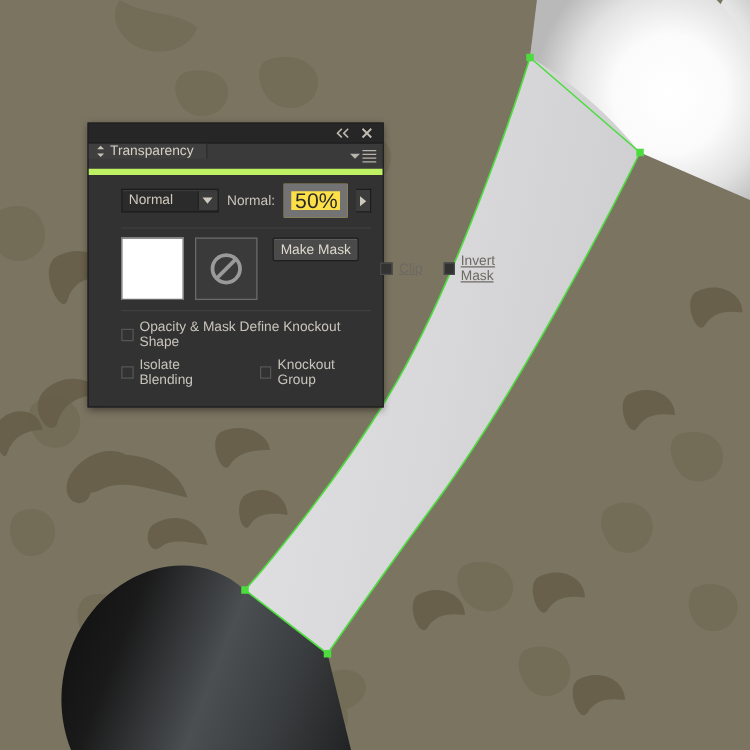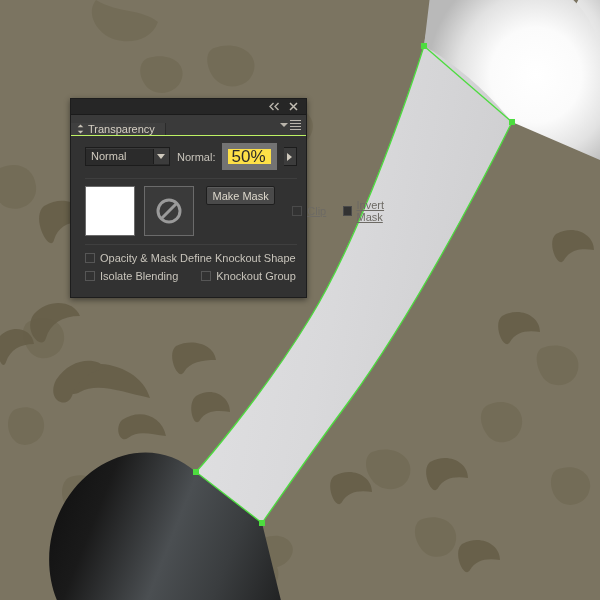--- a/index.html
+++ b/index.html
@@ -20,38 +20,38 @@
     user-select:none;
   }
   #panel .titlebar{
     height:15px;background:#262626;border-bottom:1px solid #1b1b1b;
     display:flex;align-items:center;justify-content:flex-end;padding-right:6px;gap:9px;
   }
   .tb-icon{width:11px;height:10px;position:relative;cursor:default;}
   .tb-icon svg{display:block;}
 
   #panel .tabrow{
-    height:20px;background:#3a3a3a;display:flex;align-items:flex-end;
-    border-bottom:1px solid #bef264;position:relative;
+    height:20px;background:#3a3a3a;display:flex;align-items:flex-start;
+    border-bottom:5px solid #bef264;position:relative;
   }
   .tab{
     display:flex;align-items:center;gap:4px;padding:0 10px 0 6px;
     background:#3f3f3f;color:#d6d0c4;font-size:11px;
     border-right:1px solid #2b2b2b;
   }
   .tab .dbl-chev{display:inline-block;width:7px;height:10px;}
   .tabfill{flex:1;background:#2e2e2e;}
   .panelmenu{
     position:absolute;right:5px;top:5px;display:flex;align-items:center;gap:2px;
   }
   .menu-tri{width:0;height:0;border-left:4px solid transparent;border-right:4px solid transparent;border-top:4px solid #b9b4ab;}
   .menu-lines{display:flex;flex-direction:column;gap:2px;}
   .menu-lines i{display:block;width:11px;height:1px;background:#b9b4ab;}
 
-  #panel .body{padding:7px 9px 9px 14px;background:#323232;}
+  #panel .body{padding:7px 9px 9px 14px;background:#323232;margin-left:12px;}
 
   .row1{display:flex;align-items:center;gap:7px;}
   .blendsel{
     width:95px;height:17px;background:#2b2b2b;border:1px solid #1c1c1c;
     display:flex;align-items:center;justify-content:space-between;
     box-shadow:inset 0 1px 0 #3a3a3a;
   }
   .blendsel .val{padding-left:5px;font-size:11px;color:#cfc9bd;line-height:1;}
   .blendsel .arrowbtn{
     width:15px;height:15px;background:#3c3c3c;border-left:1px solid #1c1c1c;

